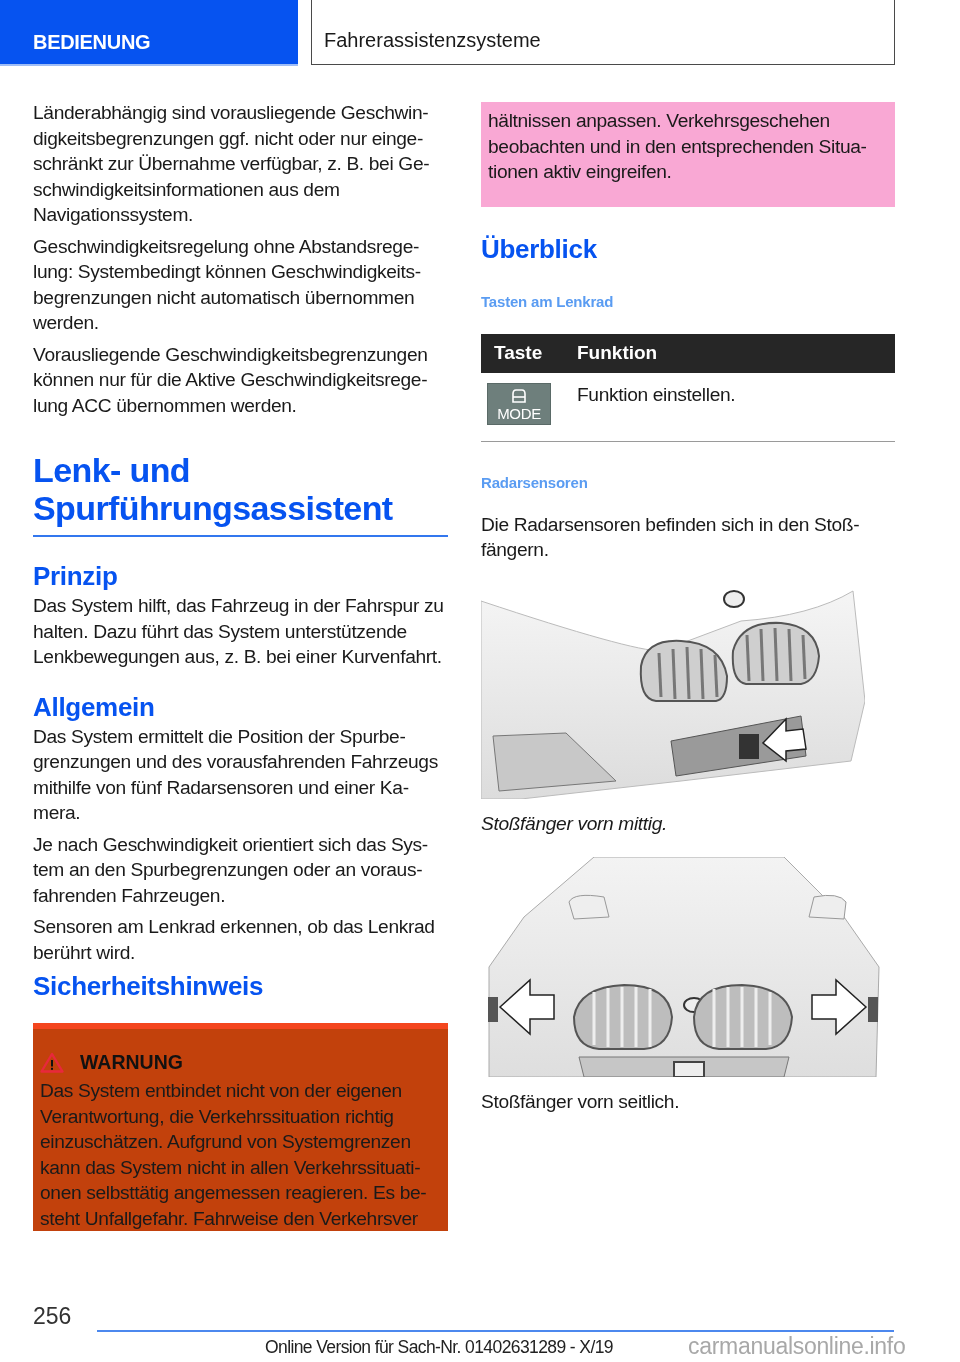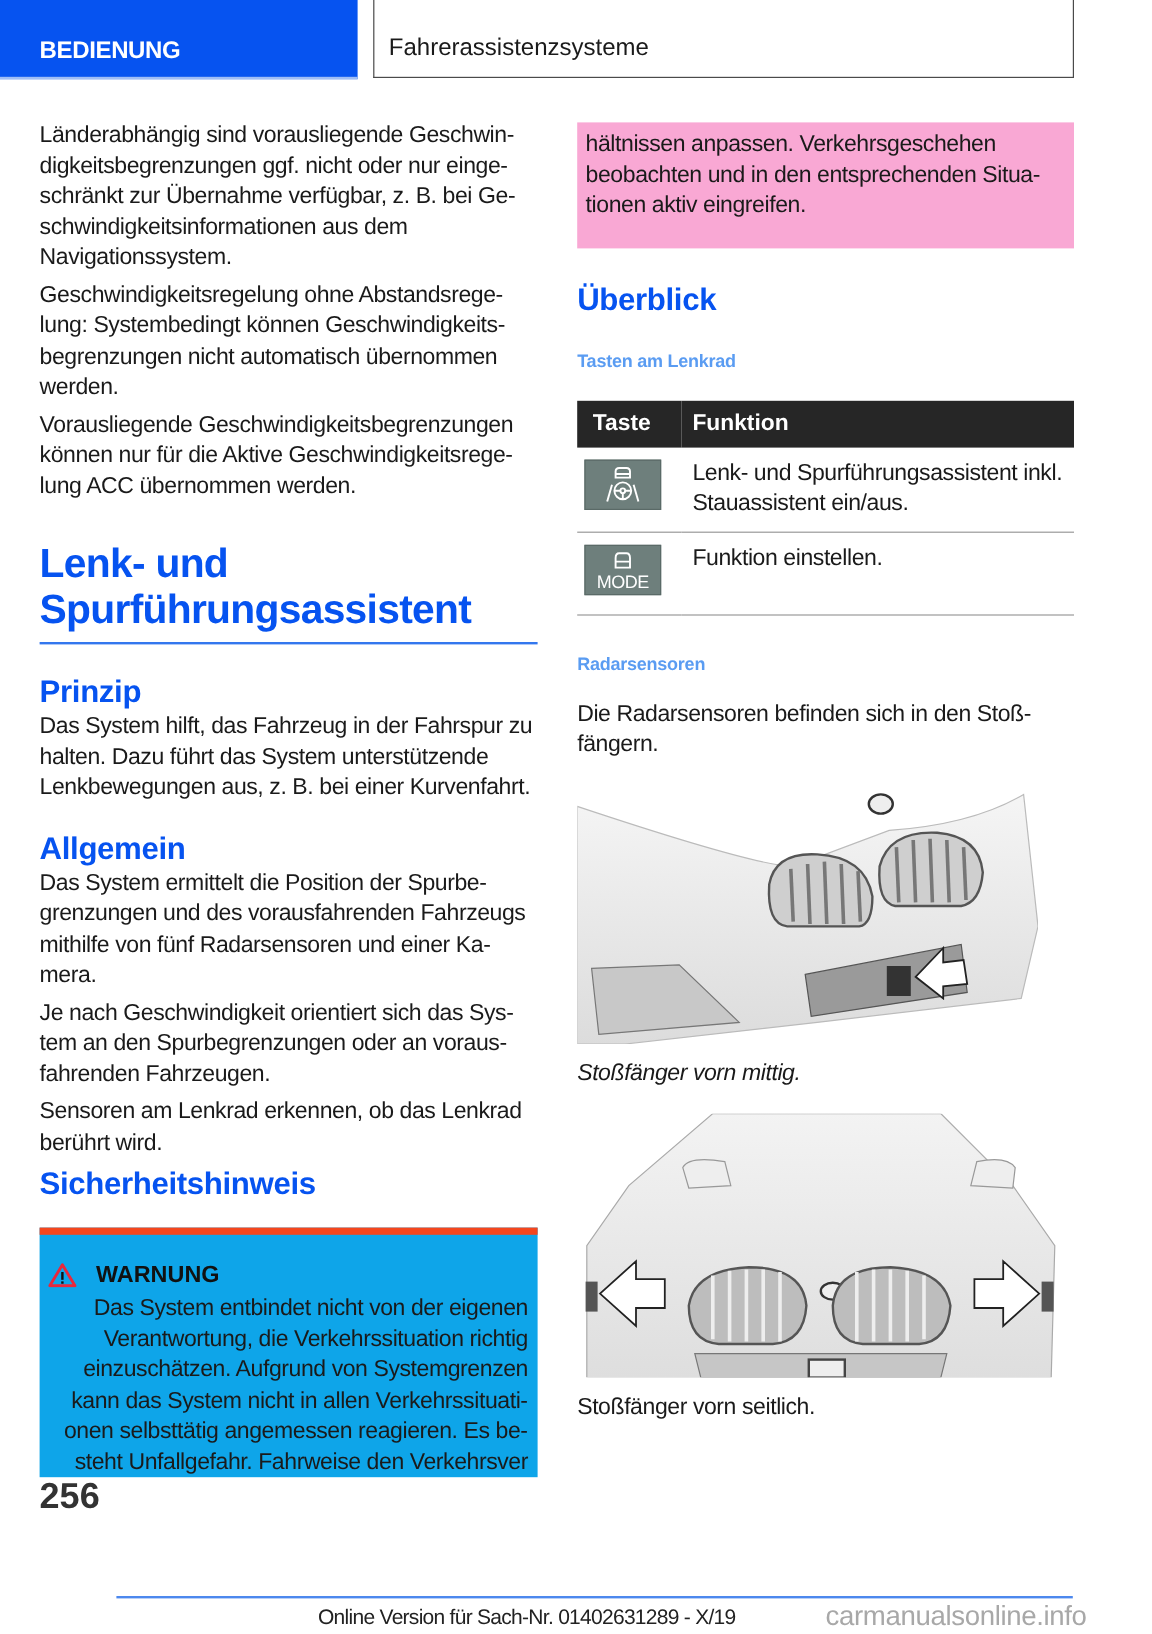--- a/index.html
+++ b/index.html
@@ -40,23 +40,22 @@
     .h2 {
       color: #0653f0; font-weight: bold; font-size: 26px; line-height: 30px;
       letter-spacing: -0.3px; margin: 0;
     }
     .h3 {
       color: #5a9cf2; font-weight: bold; font-size: 15px; line-height: 28px;
       letter-spacing: -0.2px; margin: 0;
     }
 
     .warn-box {
-      background: #0ea5e9; border-top: 6px solid #f4461e;
+      background: #c2410c; border-top: 6px solid #f4461e;
       padding: 22px 8px 0 7px;
-      text-align: right;
     }
     .warn-title {
       display: flex; align-items: center; gap: 16px; margin-bottom: 4px;
       font-weight: bold; font-size: 19.5px; color: #111;
     }
     .warn-cont { background: #f9a8d4; padding: 6px 10px 22px 7px; }
 
     table.keys { width: 414px; border-collapse: collapse; }
     table.keys th {
       background: #262626; color: #fff; text-align: left; font-size: 19px;
@@ -72,21 +71,21 @@
     table.keys td:last-child { padding-left: 9px; }
     .key-btn {
       width: 62px; height: 40px; background: #6e7f7c; position: relative;
       border: 1px solid #5a6a67;
     }
 
     .figure { position: relative; overflow: hidden; }
     .caption { font-size: 19.2px; color: #1a1a1a; letter-spacing: -0.35px; }
 
     .footer-num {
-      position: absolute; left: 33px; top: 1231px; font-size: 30px; font-weight: bold; color: #333;
+      position: absolute; left: 33px; top: 1303px; font-size: 23px; font-weight: normal; color: #333;
     }
     .footer-rule {
       position: absolute; left: 97px; top: 1330px; width: 797px; height: 2px; background: #4c88ee;
     }
     .footer-text {
       position: absolute; left: 265px; top: 1337px; font-size: 17.5px; color: #222;
       letter-spacing: -0.6px;
     }
     .watermark {
       position: absolute; left: 688px; top: 1333px; font-size: 23px; color: #a8a8a8;
@@ -146,40 +145,20 @@
   <div class="h3" style="margin-top:24px;">Tasten am Lenkrad</div>
 
   <table class="keys" style="margin-top:18px;">
     <thead>
       <tr>
         <th>Taste</th>
         <th>Funktion</th>
       </tr>
     </thead>
     <tbody>
-      <tr>
-        <td>
-          <div class="key-btn">
-            <svg width="62" height="40" viewBox="0 0 62 40">
-              <g fill="none" stroke="#ffffff" stroke-width="1.6">
-                <path d="M25 14 L25 9 Q25 6 28 6 L34 6 Q37 6 37 9 L37 14 Z"></path>
-                <line x1="25" y1="11" x2="37" y2="11"></line>
-                <circle cx="31" cy="25" r="7"></circle>
-                <circle cx="31" cy="25" r="2"></circle>
-                <line x1="24.5" y1="25" x2="29" y2="25"></line>
-                <line x1="33" y1="25" x2="37.5" y2="25"></line>
-                <line x1="31" y1="27" x2="31" y2="32"></line>
-                <line x1="22" y1="20" x2="18" y2="34"></line>
-                <line x1="40" y1="20" x2="44" y2="34"></line>
-              </g>
-            </svg>
-          </div>
-        </td>
-        <td>Lenk- und Spurführungsassistent inkl. Stauassistent ein/aus.</td>
-      </tr>
       <tr>
         <td style="padding-bottom:16px;">
           <div class="key-btn">
             <svg width="62" height="40" viewBox="0 0 62 40">
               <g fill="none" stroke="#ffffff" stroke-width="1.6">
                 <path d="M25 18 L25 10 Q25 6 28 6 L34 6 Q37 6 37 10 L37 18 Z"></path>
                 <line x1="25" y1="13" x2="37" y2="13"></line>
               </g>
               <text x="31" y="35" text-anchor="middle" fill="#ffffff" font-size="15" font-family="Liberation Sans, sans-serif">MODE</text>
             </svg>

